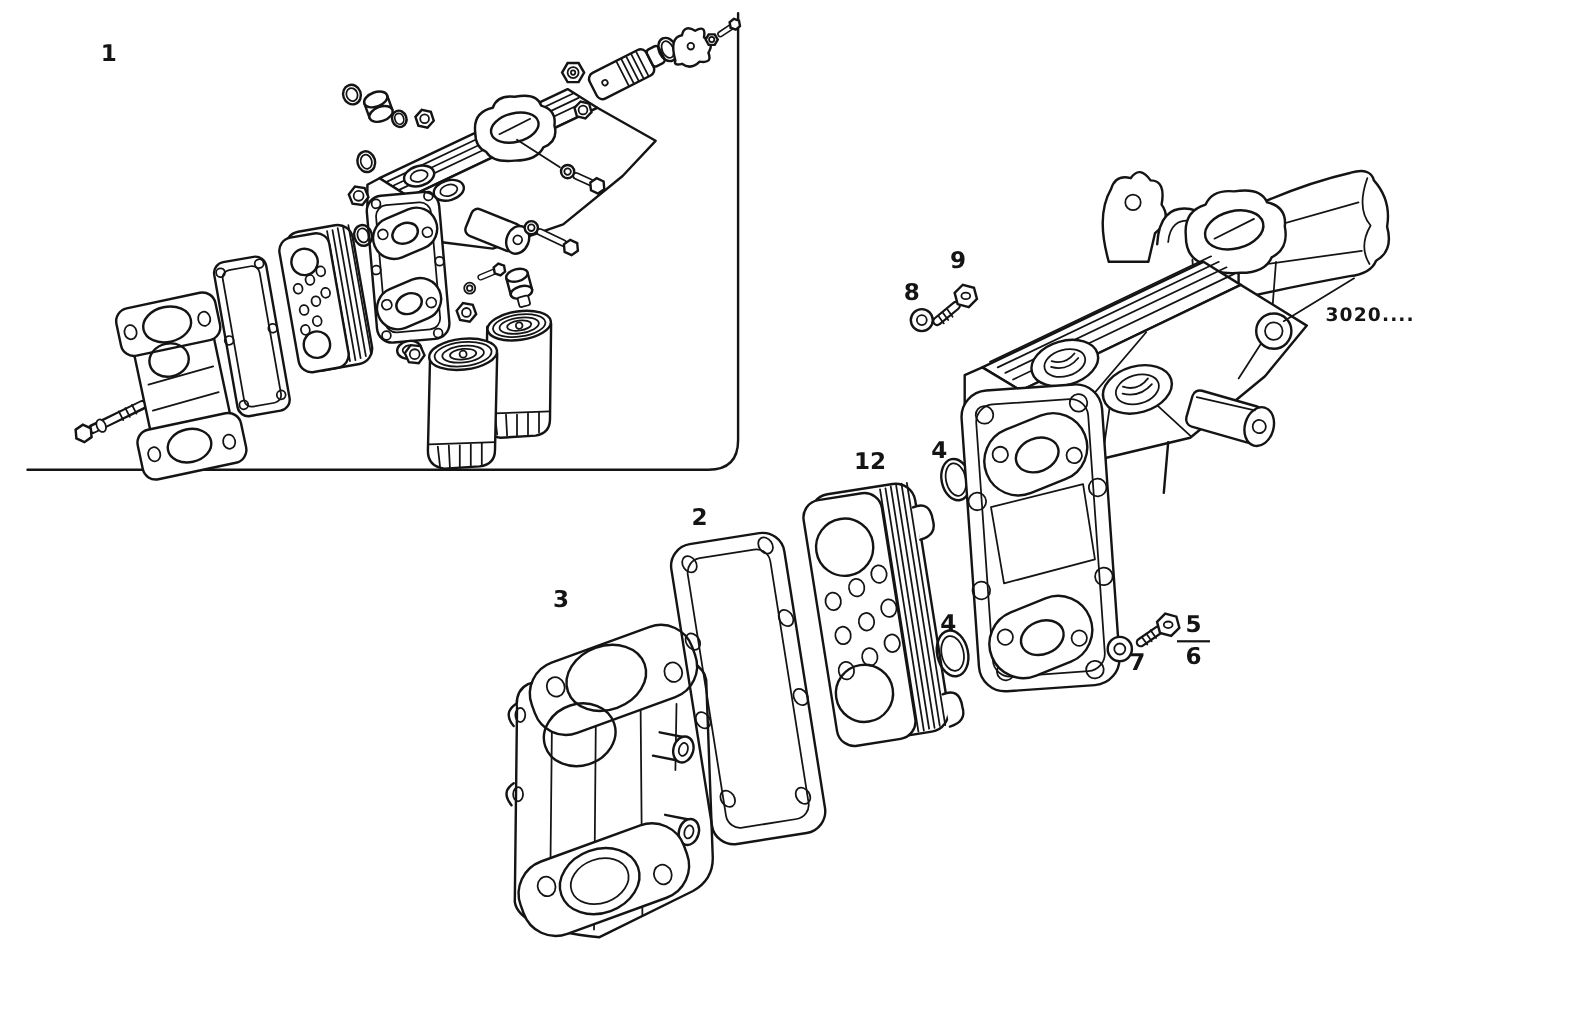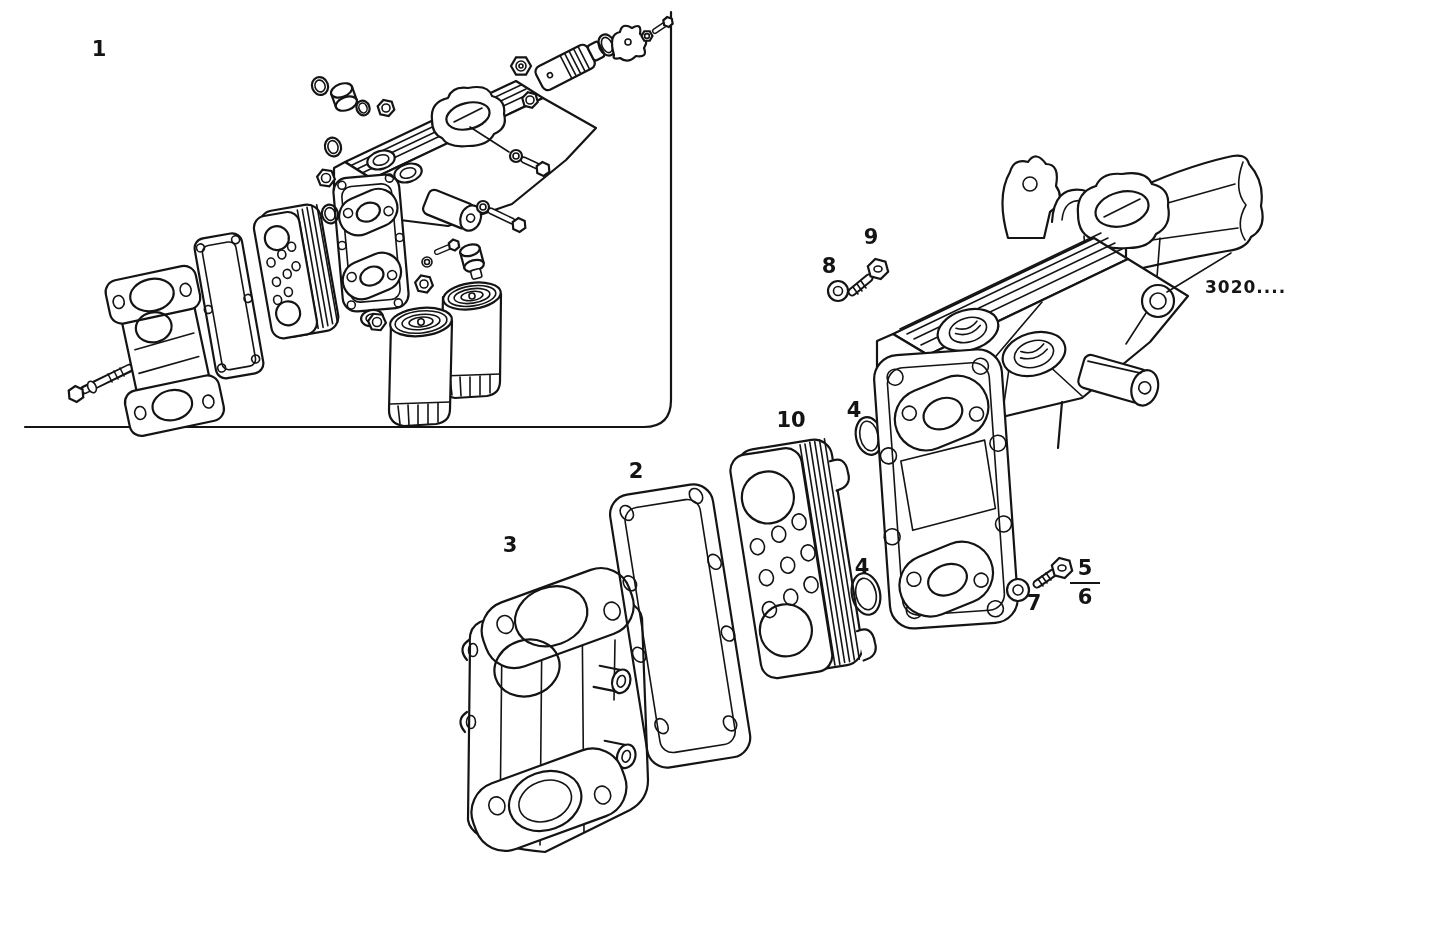--- a/index.html
+++ b/index.html
@@ -458,21 +458,21 @@
 </svg>
 
 <div class="callout" style="left:99px;top:49px">1</div>
 <div class="callout" style="left:636px;top:471px">2</div>
 <div class="callout" style="left:510px;top:545px">3</div>
 <div class="callout" style="left:854px;top:410px">4</div>
 <div class="callout" style="left:862px;top:567px">4</div>
 <div class="callout" style="left:1034px;top:603px">7</div>
 <div class="callout" style="left:829px;top:266px">8</div>
 <div class="callout" style="left:871px;top:237px">9</div>
-<div class="callout" style="left:791px;top:420px">10</div>
+<div class="callout" style="left:791px;top:420px">12</div>
 
 <div class="frac" style="left:1085px;top:558px">
   <span class="fnum">5</span>
   <span class="fbar"></span>
   <span class="fnum">6</span>
 </div>
 
 <div class="ref-code" style="left:1205px;top:277px">3020....</div>
 
 </div>

